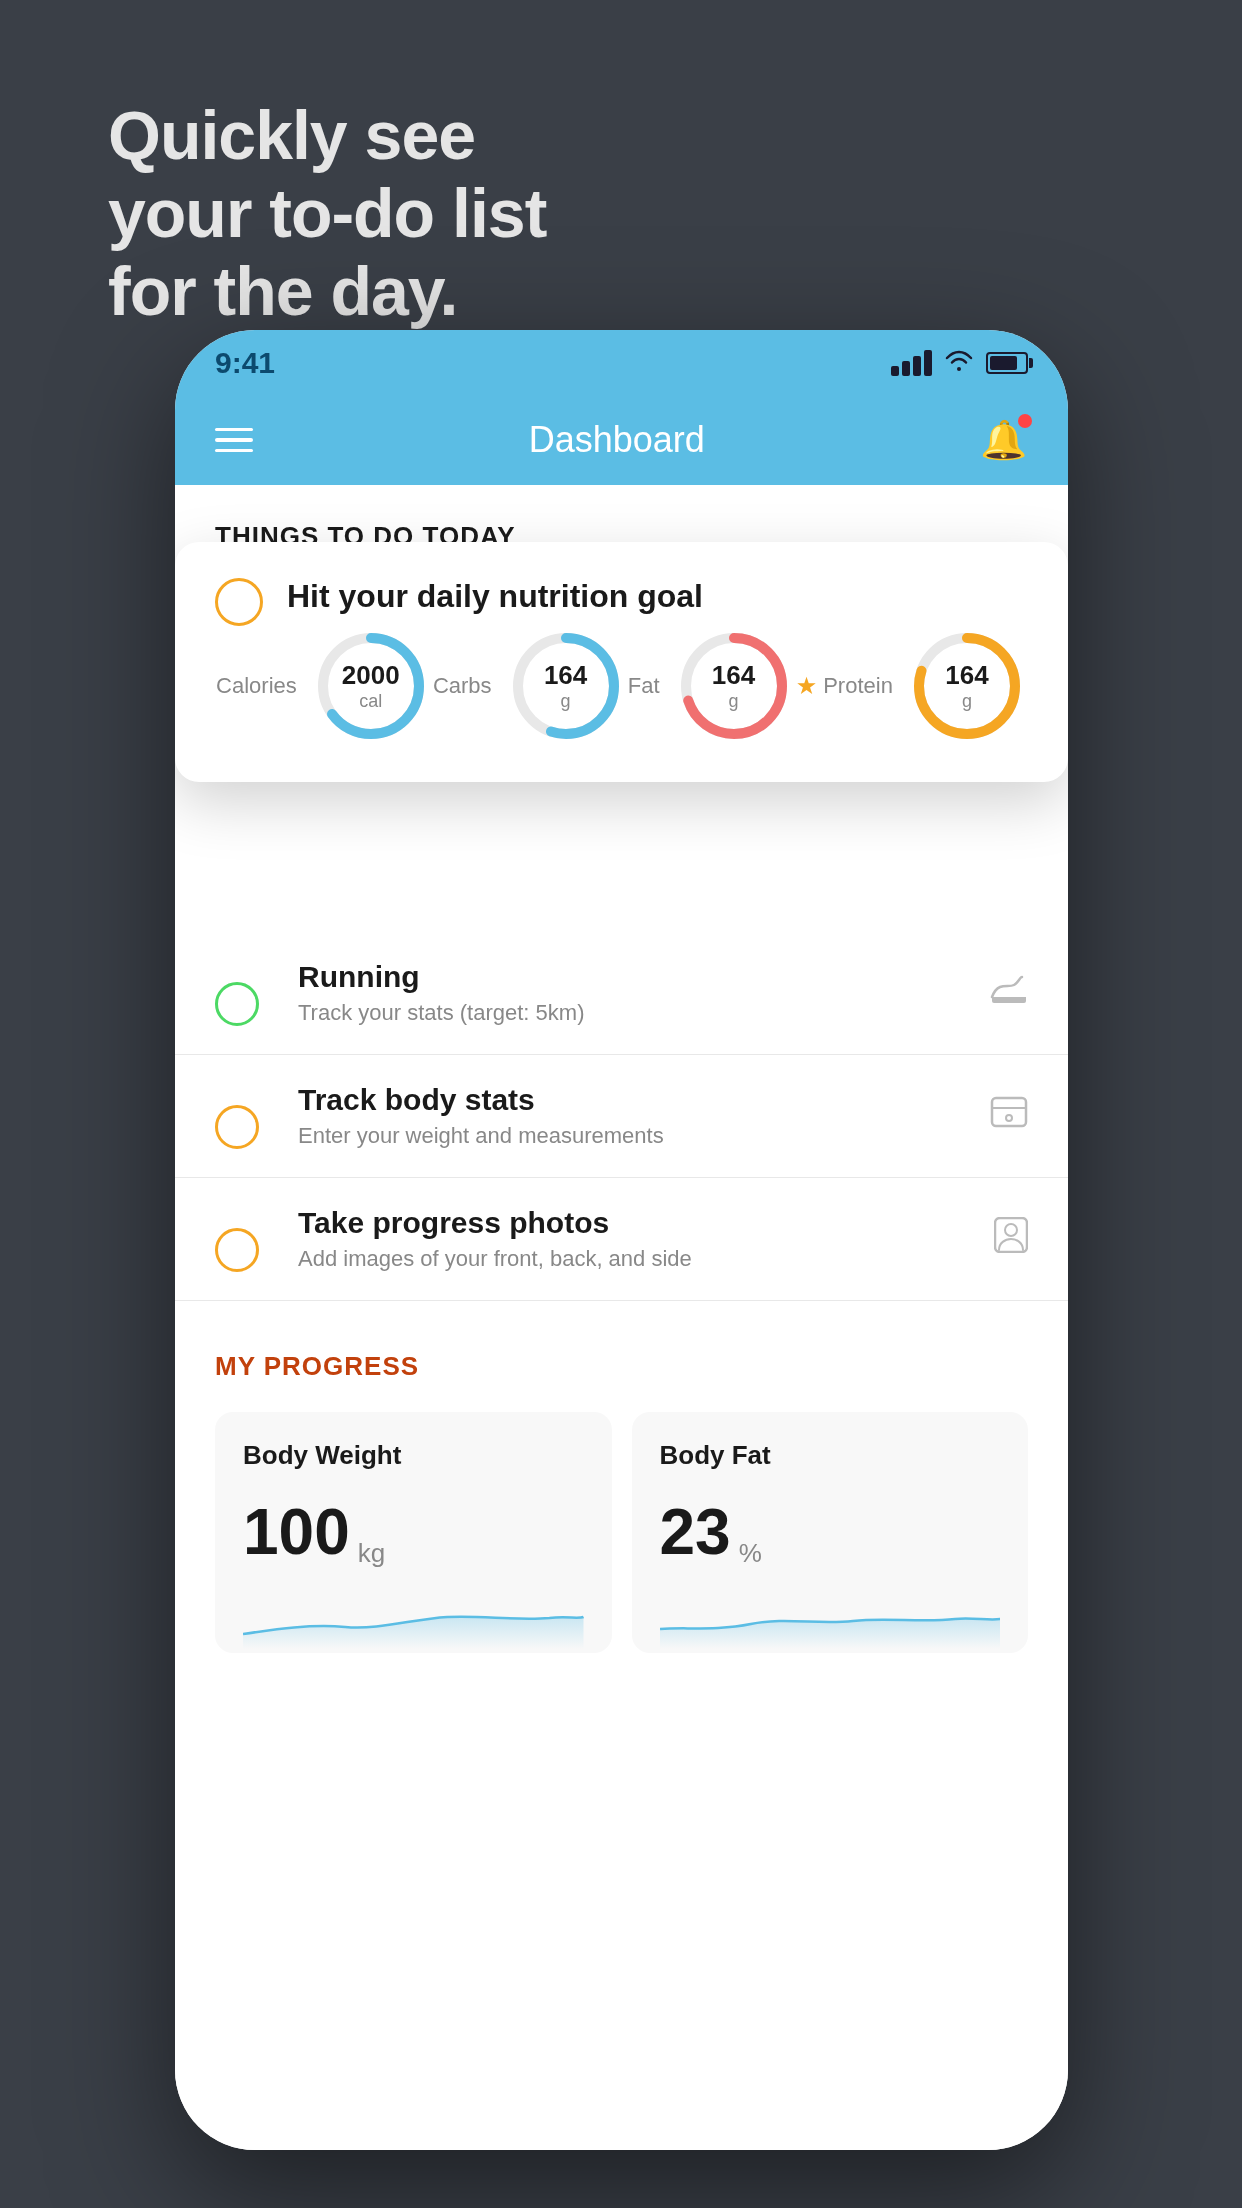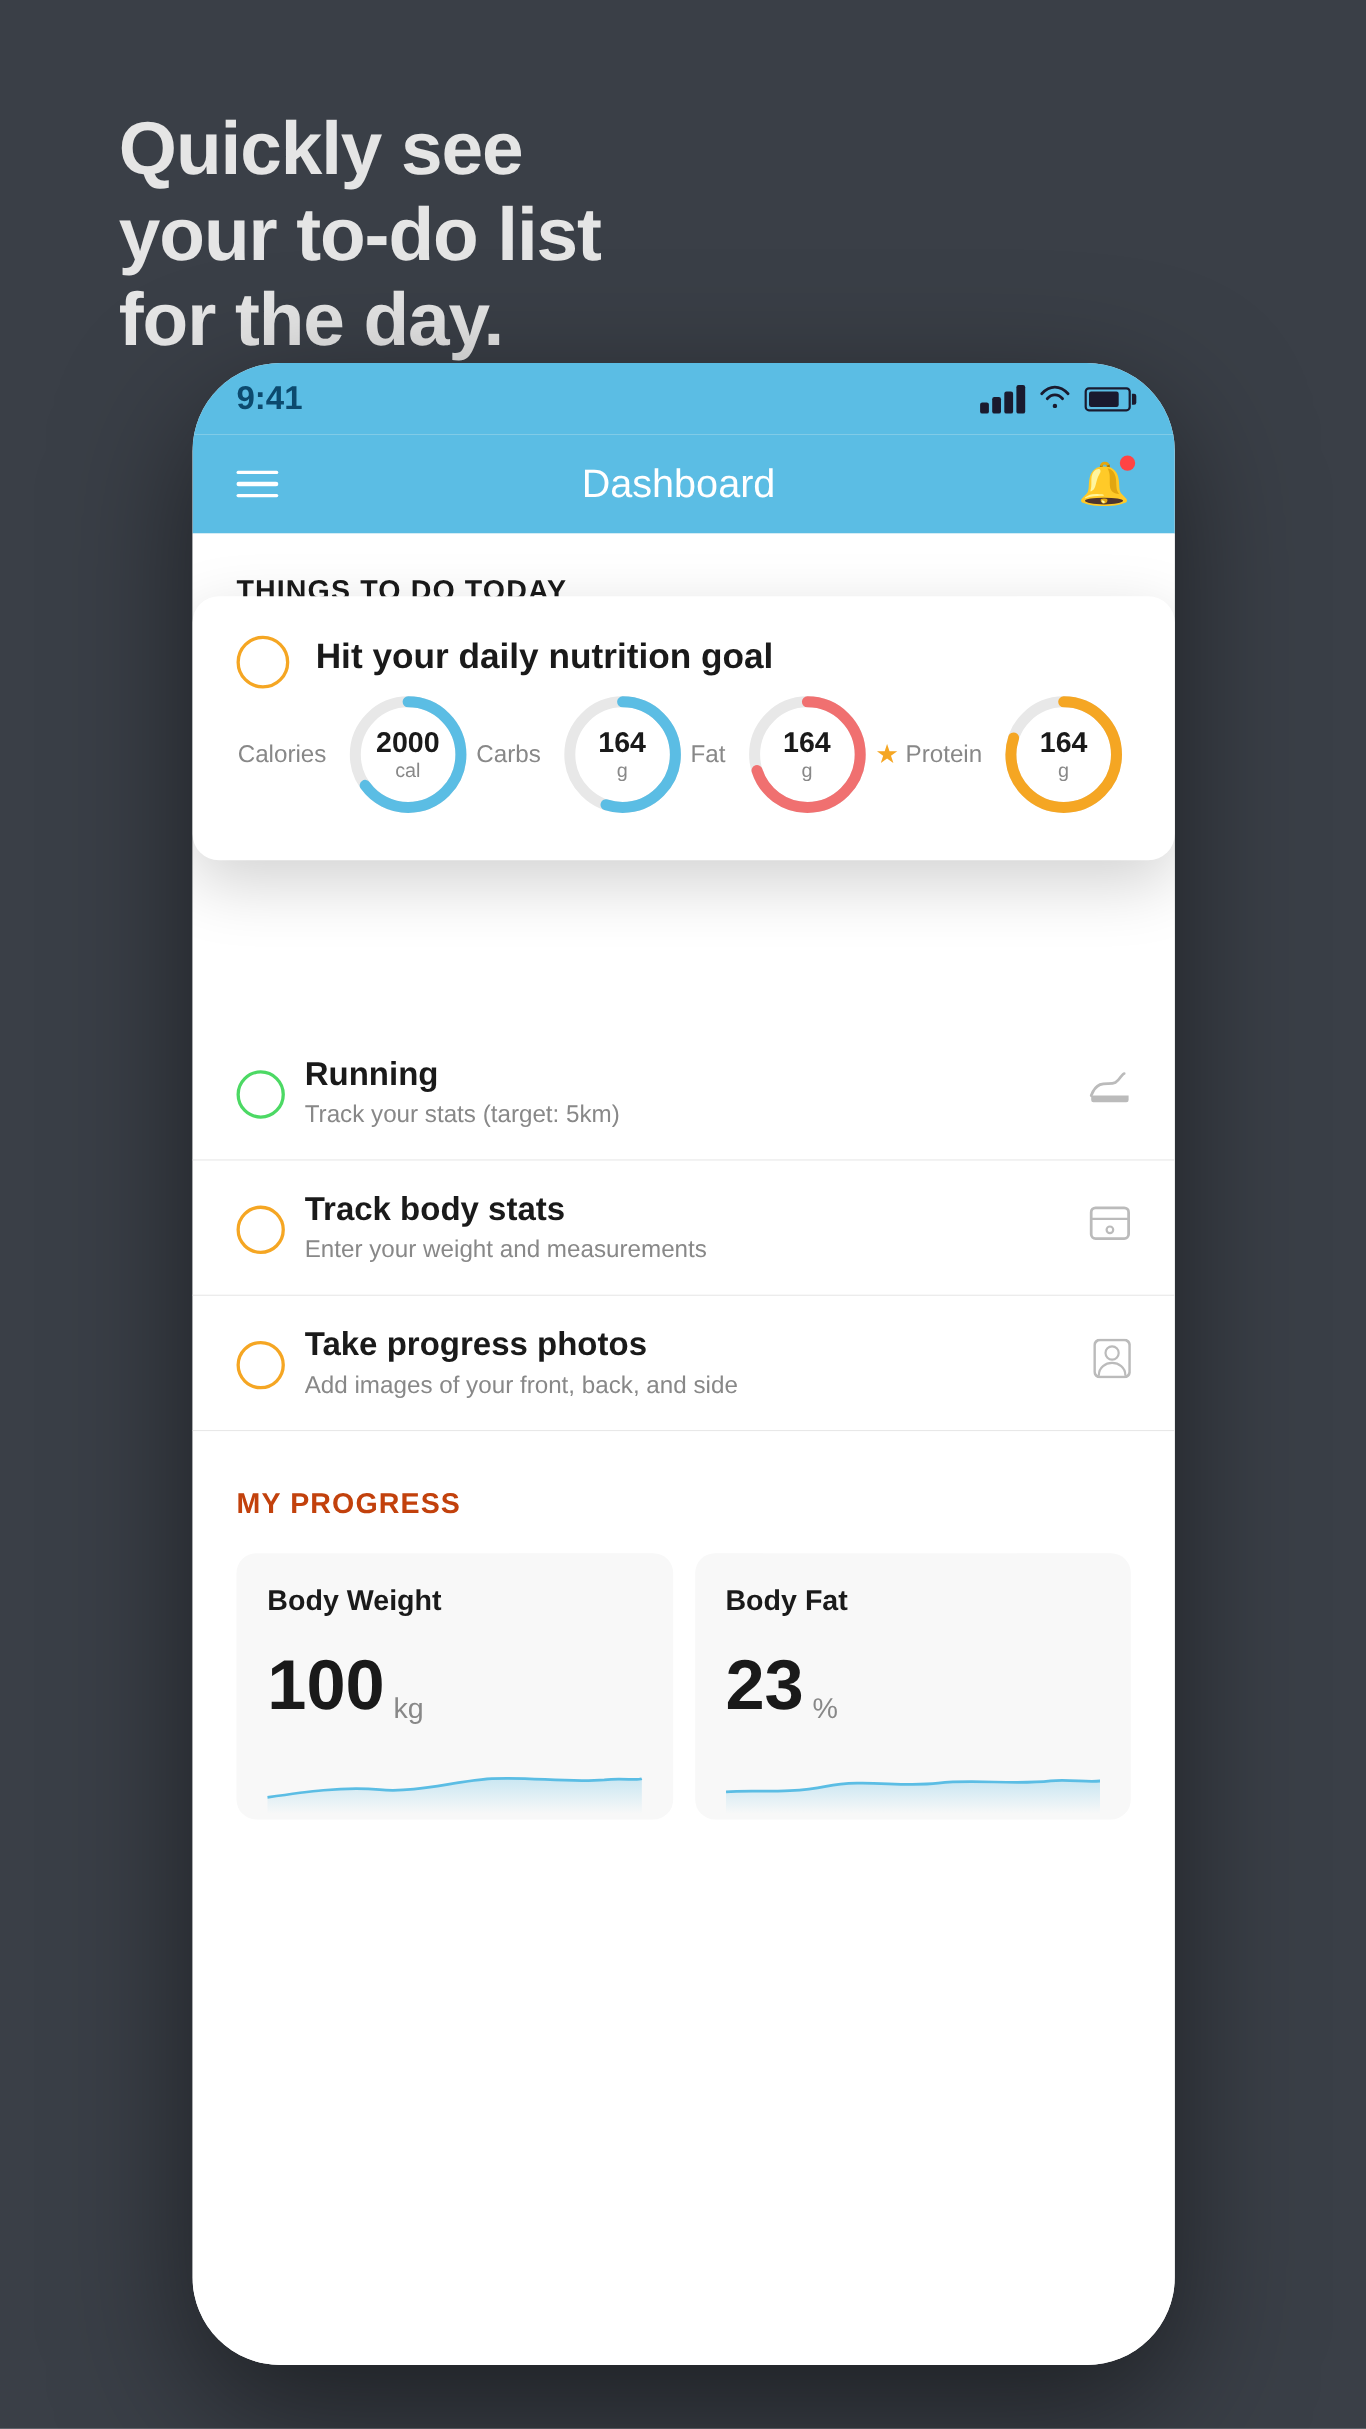--- a/index.html
+++ b/index.html
@@ -258,24 +258,24 @@
       color: #888;
     }
 
     
     .todo-section {
       padding-top: 360px;
     }
 
     .todo-item {
       display: flex;
-      align-items: center;
+      align-items: flex-end;
       padding: 28px 40px;
       border-bottom: 1px solid #e8e8e8;
-      gap: 18px;
+      gap: 39px;
     }
 
     .todo-circle {
       width: 44px;
       height: 44px;
       border-radius: 50%;
       border: 3px solid;
       flex-shrink: 0;
       margin-top: 4px;
     }

